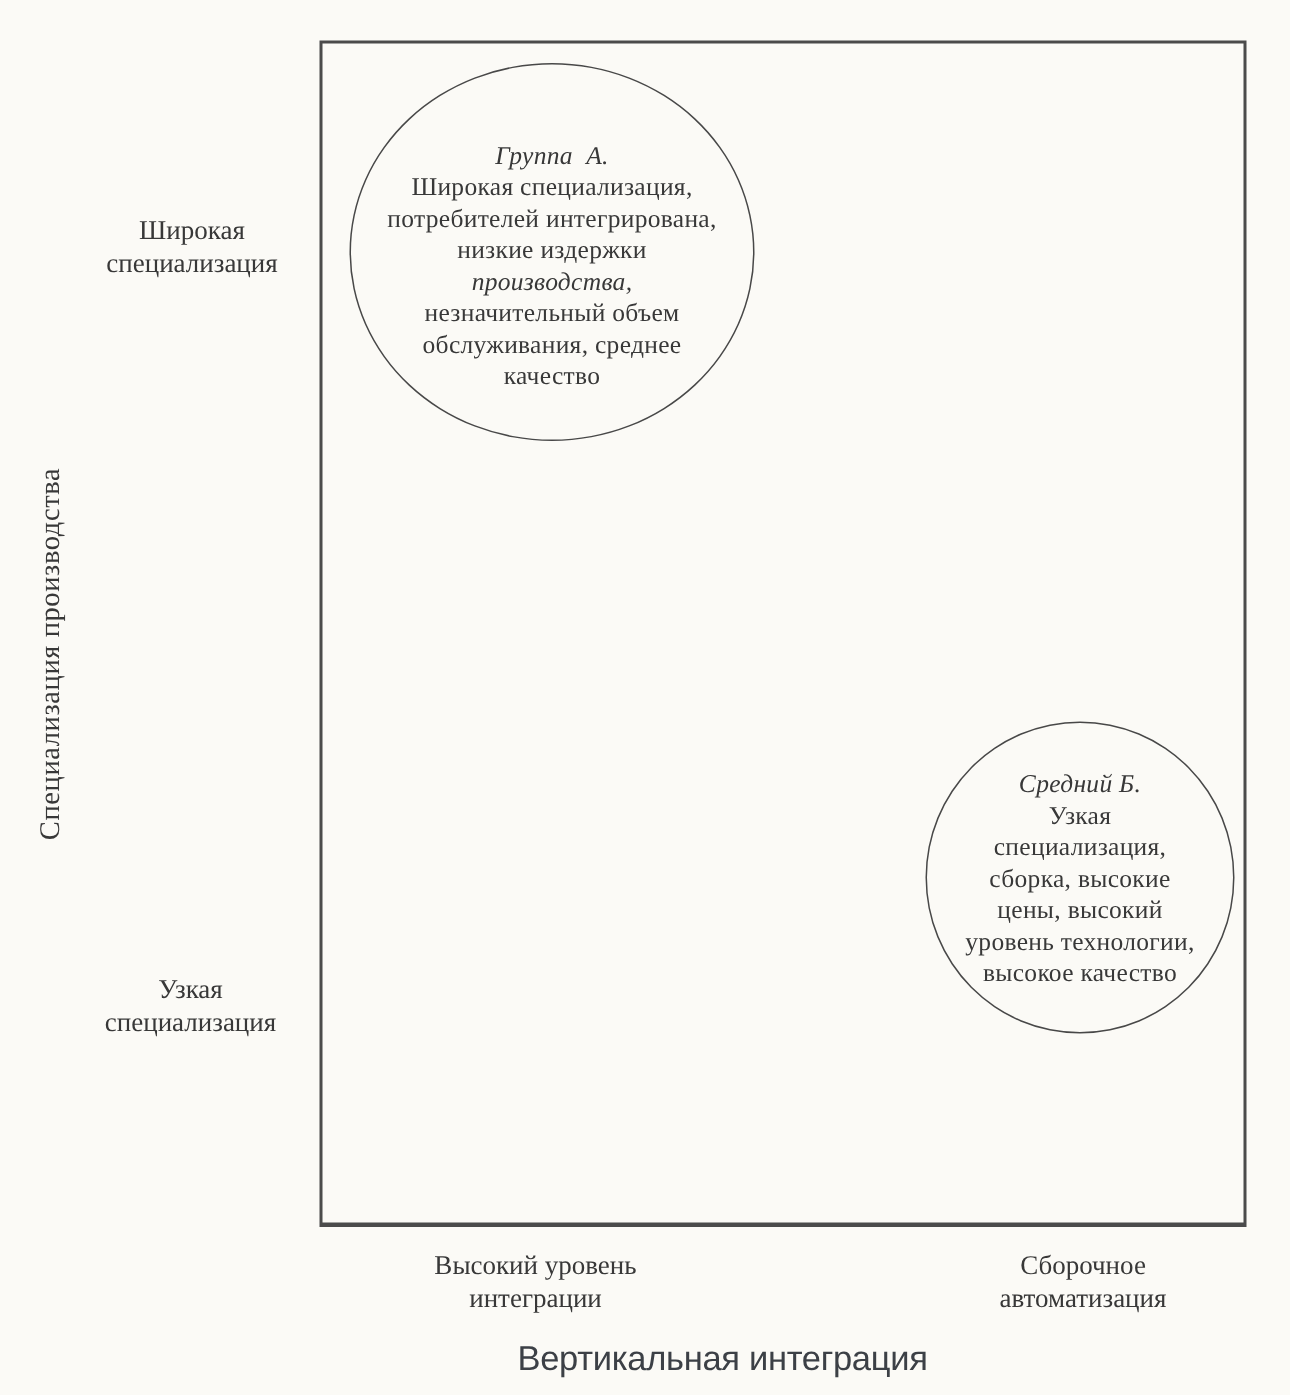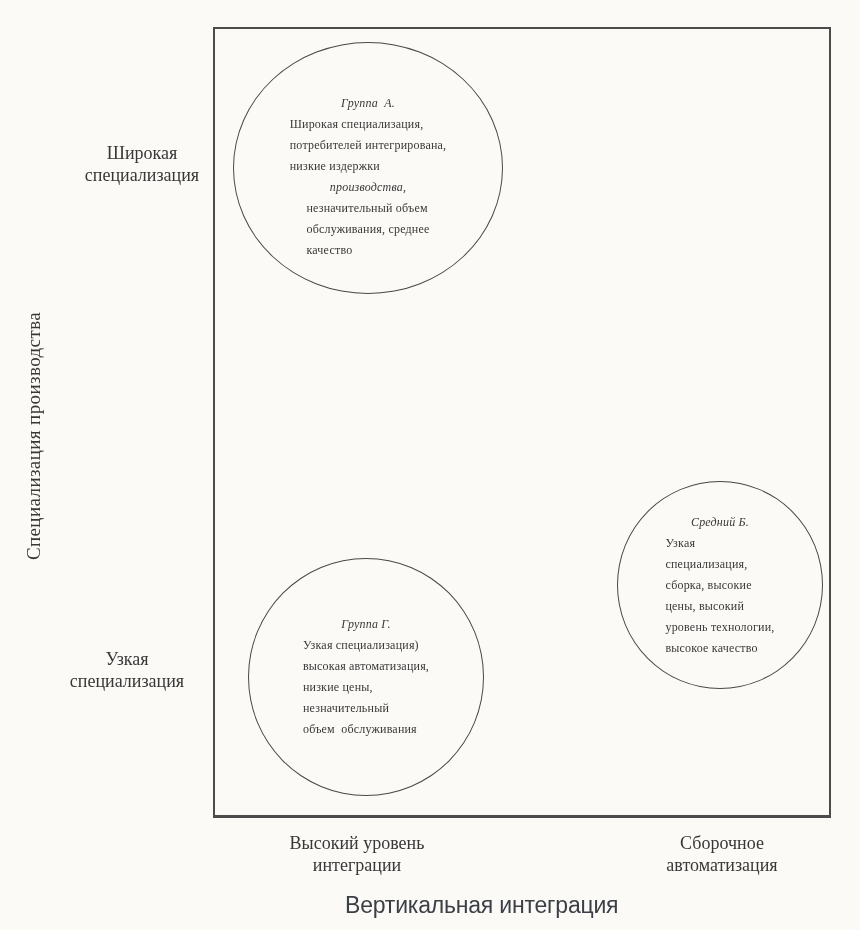--- a/index.html
+++ b/index.html
@@ -29,21 +29,22 @@
     background: transparent;
   }
   .group-circle {
     position: absolute;
     border: 1.5px solid var(--circle-line);
     border-radius: 50%;
     display: flex;
     flex-direction: column;
     align-items: center;
     justify-content: center;
-    font-size: 12px;
+    text-align: center;
+    font-size: 17px;
     line-height: 21px;
     letter-spacing: 0.2px;
   }
   .group-circle .g-title {
     font-style: italic;
     white-space: pre-wrap;
     display: block;
   }
   .group-circle .g-body {
     white-space: pre-wrap;
@@ -54,21 +55,21 @@
   #circle-v { left: 438px; top: 274px; width: 228px; height: 234px; padding-top: 6px; }
   #circle-b { left: 617px; top: 481px; width: 206px; height: 208px; }
   #circle-g { left: 248px; top: 558px; width: 236px; height: 238px; }
   .axis-label {
     position: absolute;
     text-align: center;
     white-space: pre-line;
     font-size: 18px;
     line-height: 22px;
   }
-  #y-label-top    { left: 62px;  top: 142px; width: 160px; }
+  #y-label-top    { left: 48px;  top: 142px; width: 160px; }
   #y-label-bottom { left: 47px;  top: 648px; width: 160px; }
   #x-label-left   { left: 277px; top: 832px; width: 160px; }
   #x-label-right  { left: 642px; top: 832px; width: 160px; }
   #y-axis-title {
     position: absolute;
     left: 34px; top: 436px;
     transform: translate(-50%, -50%) rotate(-90deg);
     white-space: nowrap;
     font-size: 19px;
     letter-spacing: 0.4px;
@@ -114,28 +115,20 @@
   <div id="circle-b" class="group-circle">
     <span class="g-title">Средний Б.</span>
     <span class="g-body">Узкая
 специализация,
 сборка, высокие
 цены, высокий
 уровень технологии,
 высокое качество</span>
   </div>
 
-  <div id="circle-g" class="group-circle">
-    <span class="g-title">Группа Г.</span>
-    <span class="g-body">Узкая специализация)
-высокая автоматизация,
-низкие цены,
-незначительный
-объем  обслуживания</span>
-  </div>
 
   <div id="x-label-left" class="axis-label">Высокий уровень
 интеграции</div>
 
   <div id="x-label-right" class="axis-label">Сборочное
 автоматизация</div>
 
   <div id="x-axis-title">Вертикальная интеграция</div>
 
 </div>

